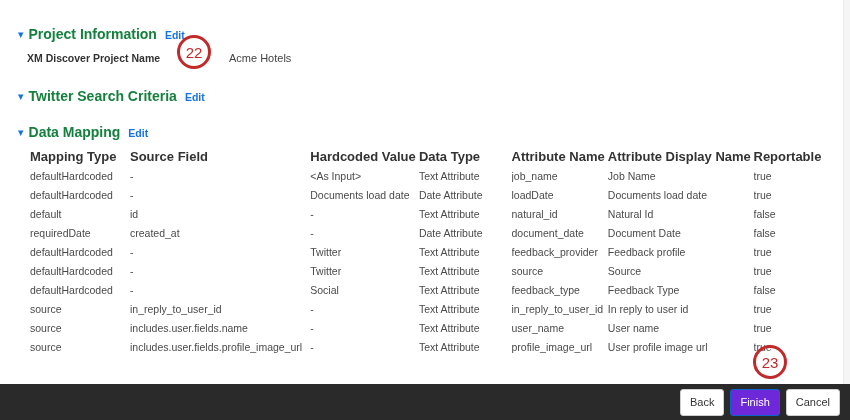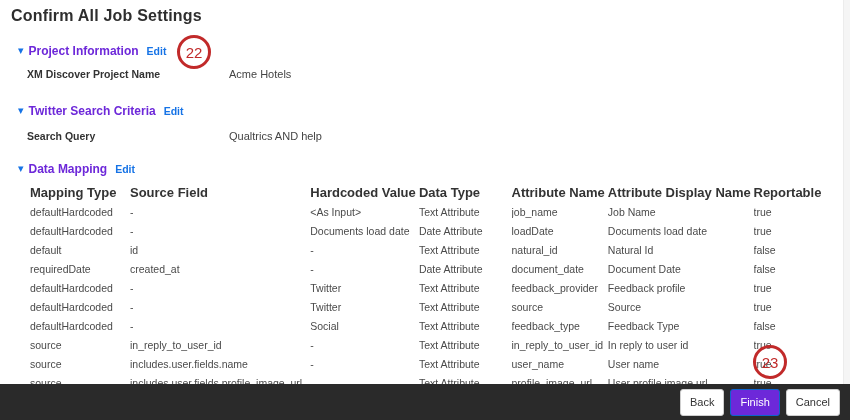--- a/index.html
+++ b/index.html
@@ -12,21 +12,21 @@
   }
   .content { padding:7px 0 0 11px; }
   .page-title {
     font-size:16px; font-weight:bold; color:#2e2e2e; letter-spacing:0.2px;
   }
   .section-heading { display:flex; align-items:baseline; }
   .caret {
     color:#1673e6; font-size:11px; line-height:11px;
     margin-right:5px; margin-left:7px; cursor:pointer; position:relative; top:-1px;
   }
-  .heading-text { font-size:12px; font-weight:bold; color:#6d28d9; }
+  .heading-text { font-size:14px; font-weight:bold; color:#15803d; }
   .edit-link {
     color:#1673e6; font-size:10.5px; font-weight:bold;
     margin-left:8px; cursor:pointer; text-decoration:none;
   }
   .sec1 { margin-top:19px; }
   .sec2 { margin-top:24px; }
   .sec3 { margin-top:20px; }
   .field-row { display:flex; margin-top:10px; margin-left:16px; }
   .field-label { width:202px; font-size:10.5px; font-weight:bold; color:#333; }
   .field-value { font-size:11px; color:#444; }
@@ -71,43 +71,38 @@
   .badge-22 { left:177px; top:35px; }
   .badge-23 { left:753px; top:345px; }
 </style>
 </head>
 <body>
 
 <div class="screen">
   <div class="right-strip"></div>
 
   <div class="content">
-    <div class="page-title">Confirm All Job Settings</div>
 
     <div class="section sec1">
       <div class="section-heading">
         <span class="caret">▾</span>
         <span class="heading-text">Project Information</span>
         <a class="edit-link">Edit</a>
       </div>
       <div class="field-row">
         <span class="field-label">XM Discover Project Name</span>
         <span class="field-value">Acme Hotels</span>
       </div>
     </div>
 
     <div class="section sec2">
       <div class="section-heading">
         <span class="caret">▾</span>
         <span class="heading-text">Twitter Search Criteria</span>
         <a class="edit-link">Edit</a>
-      </div>
-      <div class="field-row">
-        <span class="field-label">Search Query</span>
-        <span class="field-value">Qualtrics AND help</span>
       </div>
     </div>
 
     <div class="section sec3">
       <div class="section-heading">
         <span class="caret">▾</span>
         <span class="heading-text">Data Mapping</span>
         <a class="edit-link">Edit</a>
       </div>
       <table class="mapping">

